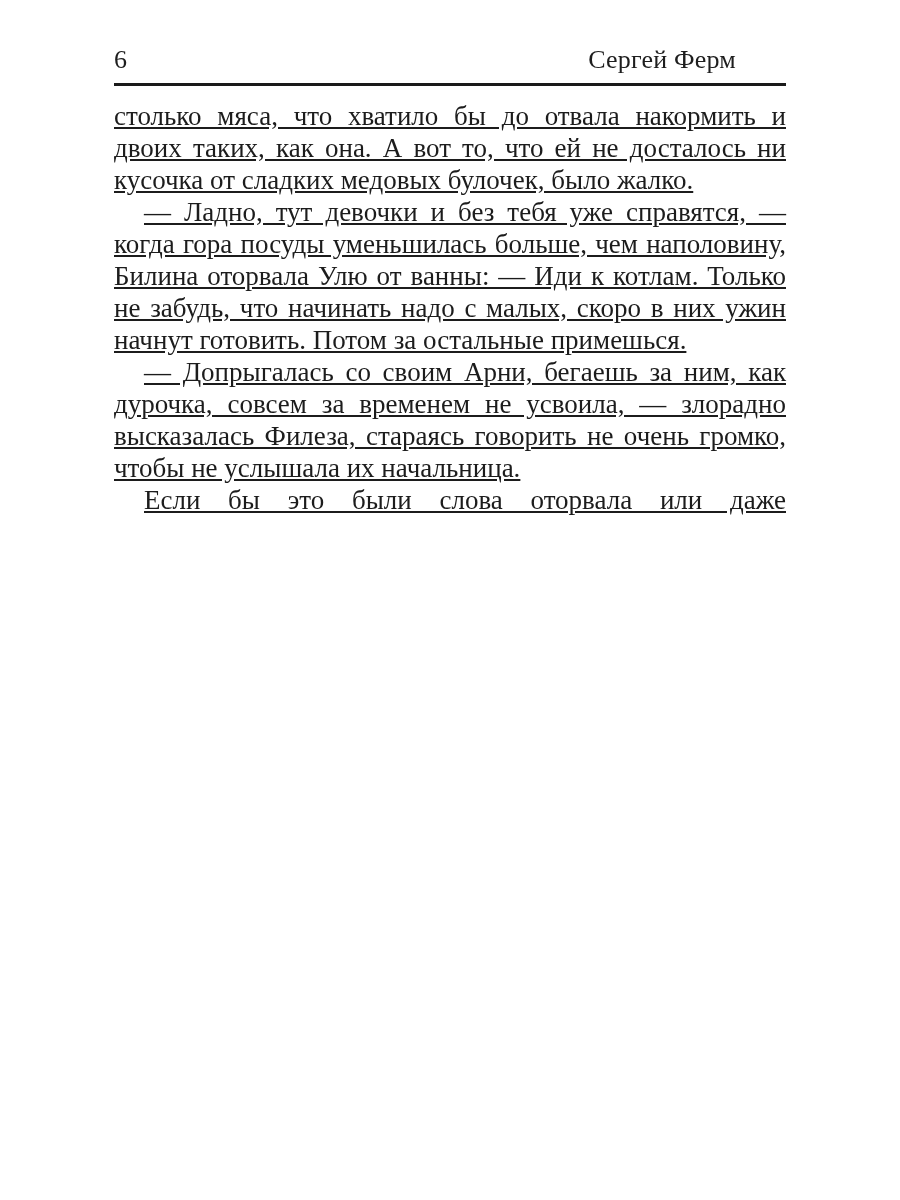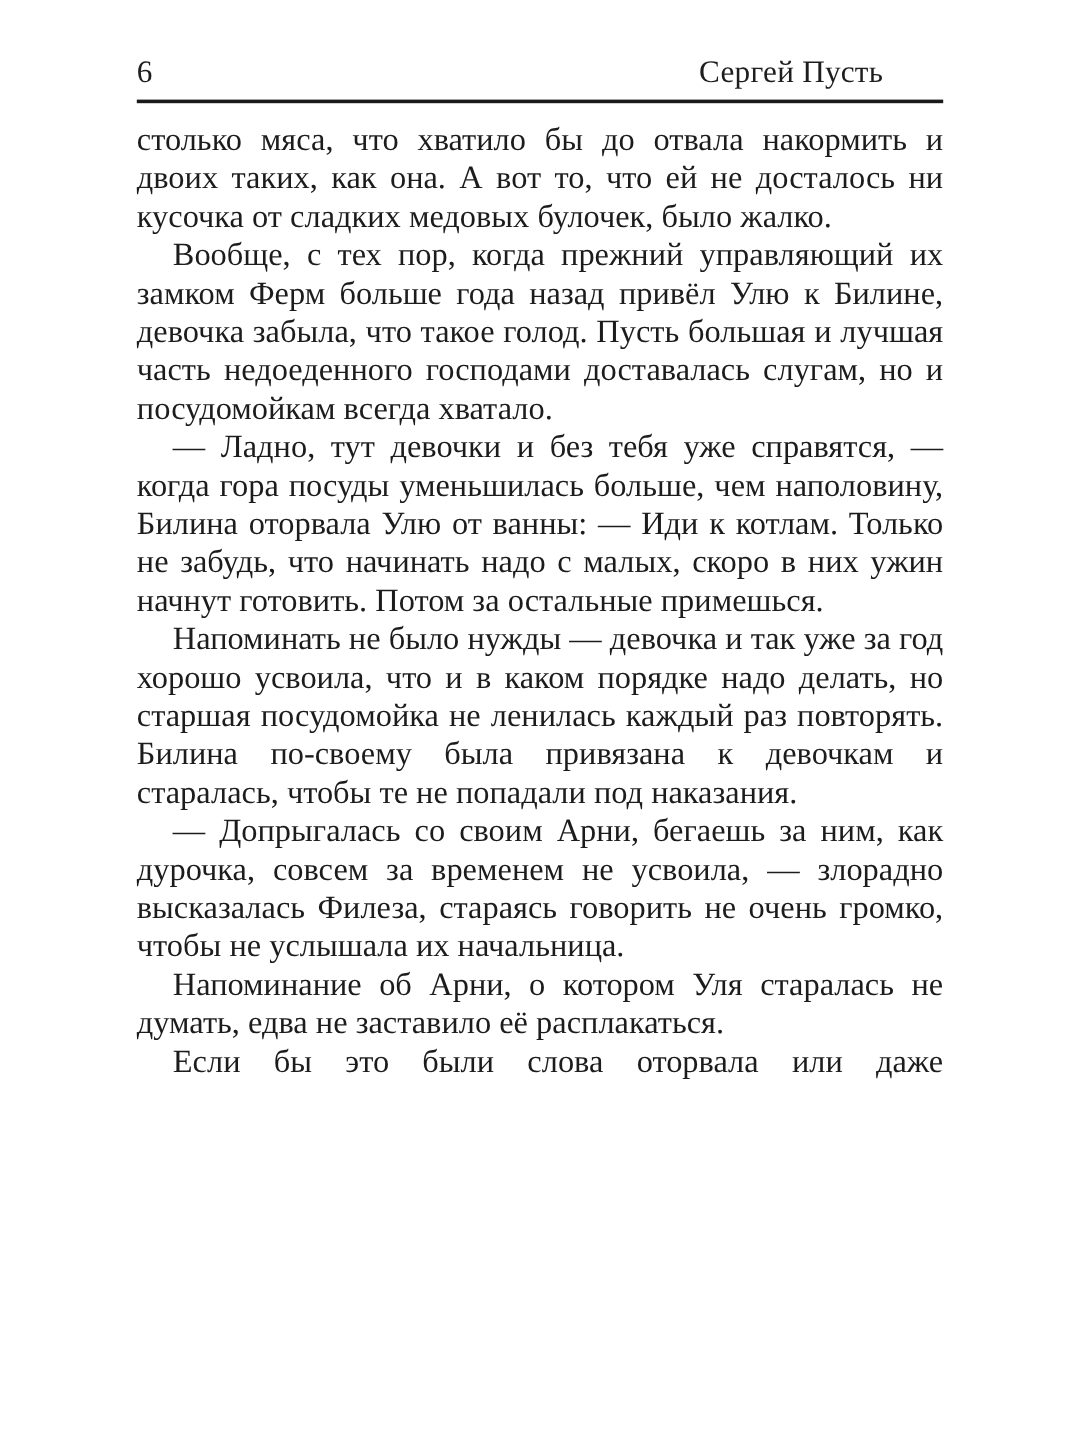--- a/index.html
+++ b/index.html
@@ -33,45 +33,43 @@
     letter-spacing: 0.2px;
   }
   .text-block {
     width: 672px;
     margin: 14px auto 0 auto;
     font-size: 27px;
     line-height: 32px;
     text-align: justify;
     hyphens: none;
     color: #1c1c1c;
+    text-decoration: underline;
   }
   .text-block p {
     text-indent: 30px;
     margin: 0;
   }
   .text-block p.no-indent {
     text-indent: 0;
   }
   .text-block p.continues {
     text-align-last: justify;
   }
 </style>
 </head>
 <body>
 
 <div class="page">
 
   <div class="running-header">
     <span class="page-number">6</span>
-    <span class="author">Сергей Пусть</span>
+    <span class="author">Сергей Ферм</span>
   </div>
 
   <div class="text-block" id="text-block">
       <p class="no-indent">столько мяса, что хватило бы до отвала накормить и двоих таких, как она. А вот то, что ей не досталось ни кусочка от сладких медовых булочек, было жалко.</p>
-      <p>Вообще, с тех пор, когда прежний управляющий их замком Ферм больше года назад привёл Улю к Билине, девочка забыла, что такое голод. Пусть большая и лучшая часть недоеденного господами доставалась слугам, но и посудомойкам всегда хватало.</p>
       <p>— Ладно, тут девочки и без тебя уже справятся, — когда гора посуды уменьшилась больше, чем наполовину, Билина оторвала Улю от ванны: — Иди к котлам. Только не забудь, что начинать надо с малых, скоро в них ужин начнут готовить. Потом за остальные примешься.</p>
-      <p>Напоминать не было нужды — девочка и так уже за год хорошо усвоила, что и в каком порядке надо делать, но старшая посудомойка не ленилась каждый раз повторять. Билина по-своему была привязана к девочкам и старалась, чтобы те не попадали под наказания.</p>
       <p>— Допрыгалась со своим Арни, бегаешь за ним, как дурочка, совсем за временем не усвоила, — злорадно высказалась Филеза, стараясь говорить не очень громко, чтобы не услышала их начальница.</p>
-      <p>Напоминание об Арни, о котором Уля старалась не думать, едва не заставило её расплакаться.</p>
       <p class="continues">Если бы это были слова оторвала или даже</p>
     </div>
 
 </div>
 
 </body></html>

